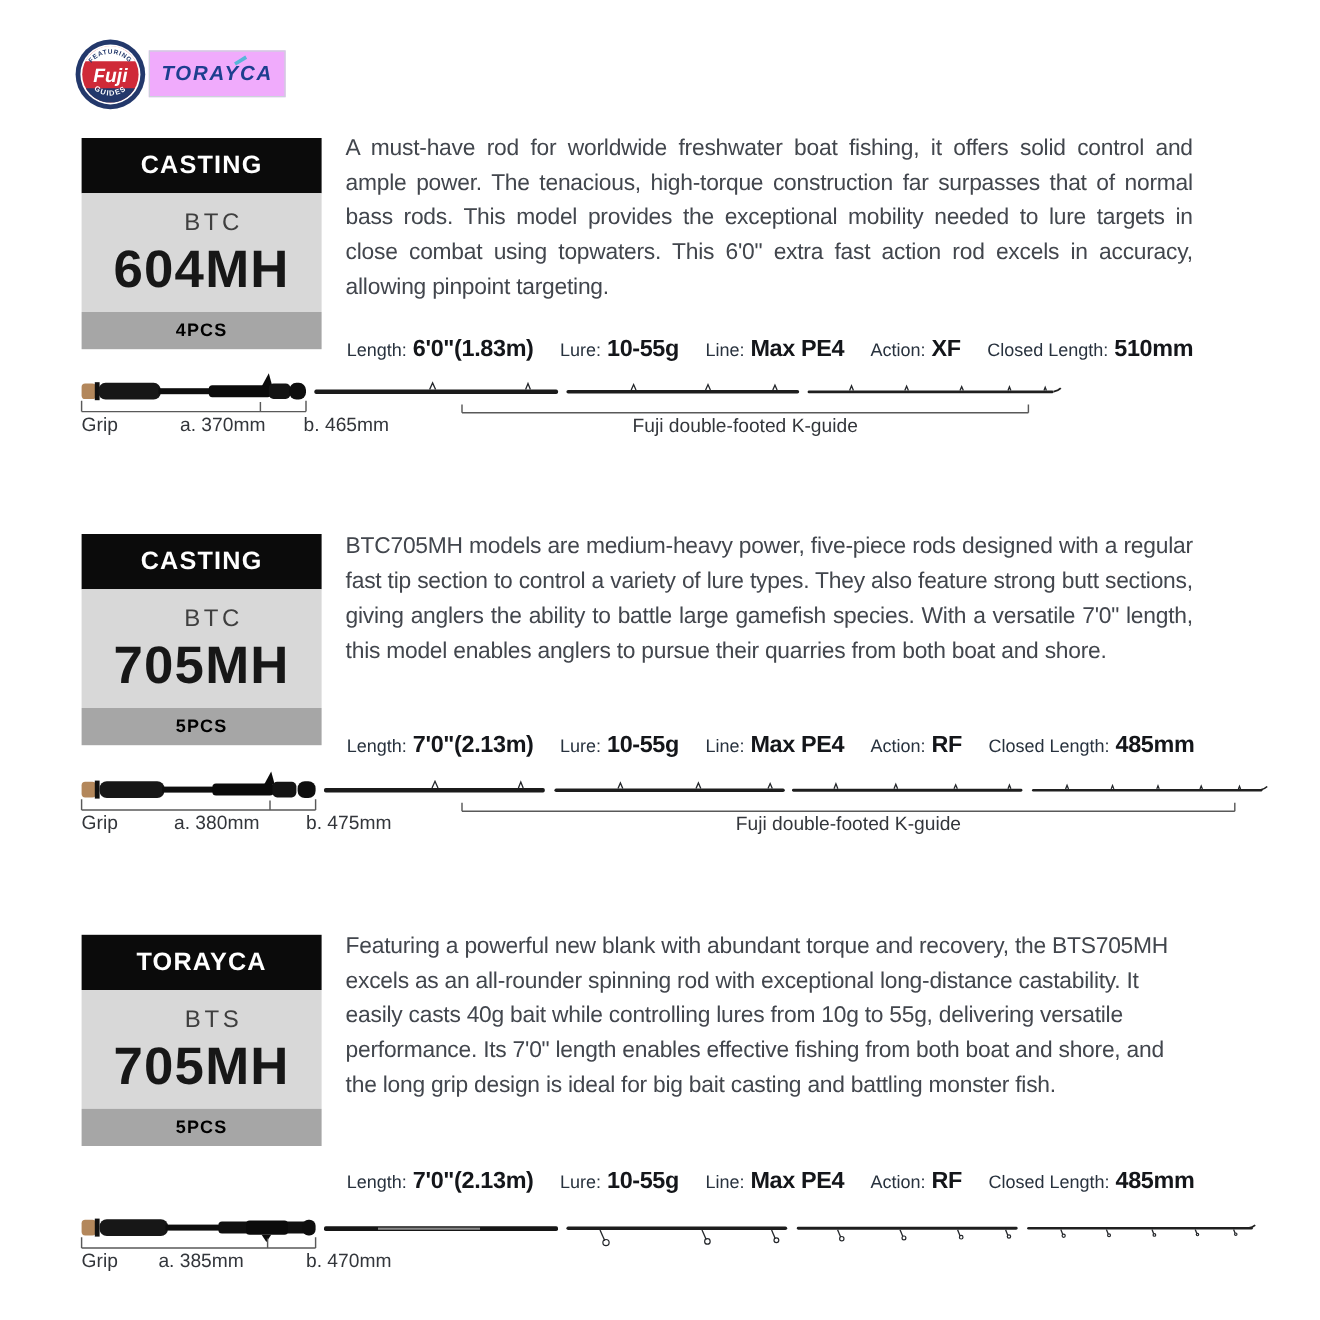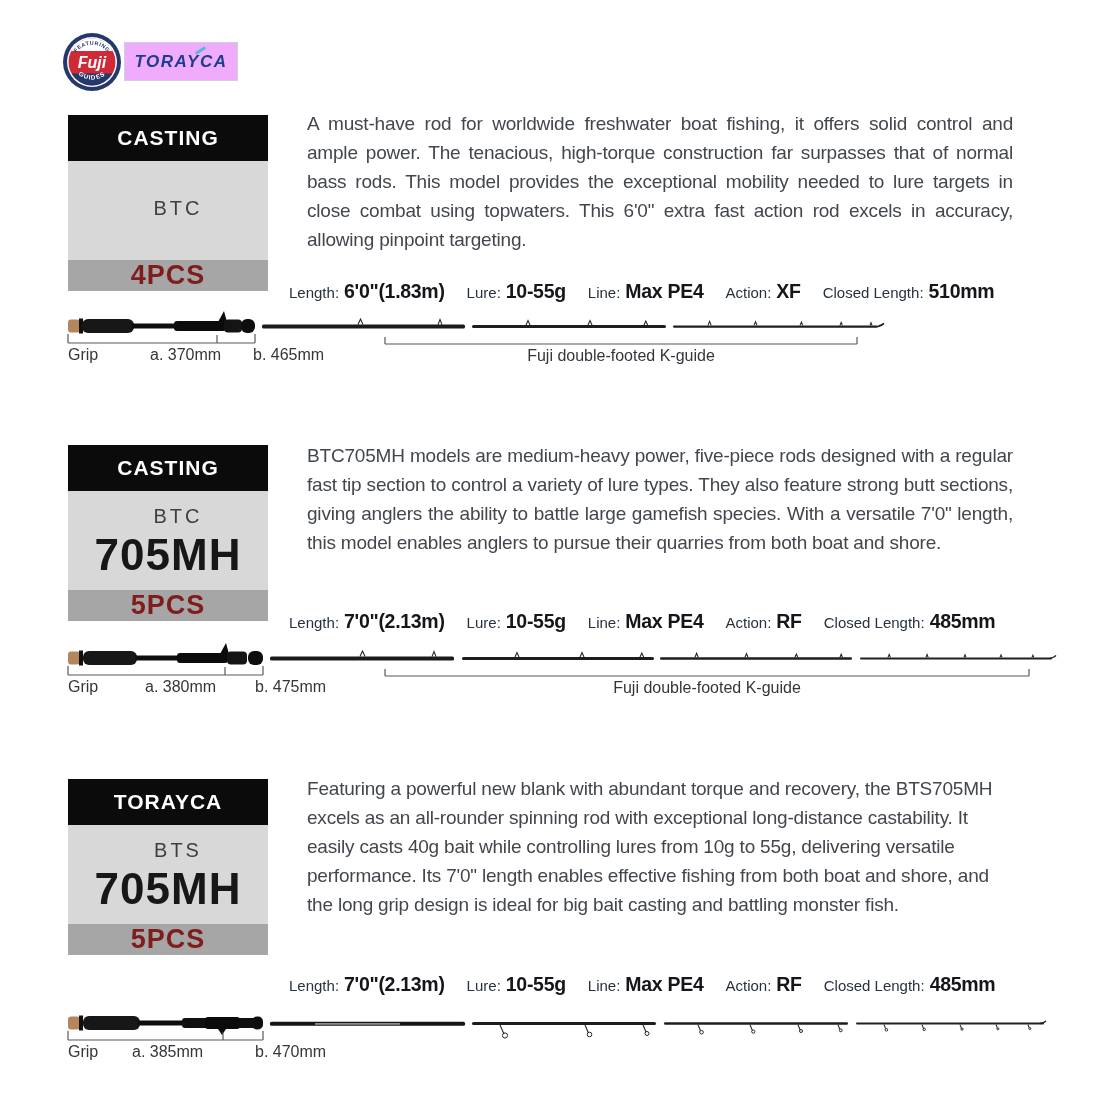--- a/index.html
+++ b/index.html
@@ -16,25 +16,25 @@
            transform:rotate(-32deg);}
 
   
   .card{position:absolute;left:68px;width:200px;height:168px;}
   .card-head{height:46px;background:#0b0b0b;color:#fff;display:flex;align-items:center;
              justify-content:center;font-weight:bold;font-size:21px;letter-spacing:1px;}
   .card-mid{height:99px;background:#d8d8d8;display:flex;flex-direction:column;align-items:center;
             justify-content:center;}
   .series{font-size:20px;color:#3f3f3f;letter-spacing:3px;margin-bottom:5px;margin-left:20px;}
   .model{font-size:44px;font-weight:bold;color:#171717;letter-spacing:1px;line-height:1;}
-  .card-foot{height:31px;background:#a6a6a6;color:#7f1d1d;display:flex;align-items:center;
-             justify-content:center;font-weight:bold;font-size:27px;letter-spacing:1px;}
-
-  
-  .desc{position:absolute;left:307px;width:706px;margin:0;font-size:19px;line-height:29px;
+  .card-foot{height:31px;background:#a6a6a6;color:#000000;display:flex;align-items:center;
+             justify-content:center;font-weight:bold;font-size:15px;letter-spacing:1px;}
+
+  
+  .desc{position:absolute;left:288px;width:706px;margin:0;font-size:19px;line-height:29px;
         color:#42464d;letter-spacing:-0.2px;}
   .just{text-align:justify;}
 
   
   .specs{position:absolute;left:289px;display:flex;gap:22px;align-items:baseline;white-space:nowrap;}
   .spec .sl{font-size:15px;color:#28323e;margin-right:5px;}
   .spec .sv{font-size:19.5px;font-weight:bold;color:#14161a;letter-spacing:-0.3px;}
 
   
   .rodsvg{position:absolute;left:60px;}
@@ -75,20 +75,21 @@
   <div class="torayca">
     <span>TORAYCA</span>
     <i class="y-slash"></i>
   </div>
 
   <section class="sec">
     <div class="card" style="top:115px;">
       <div class="card-head">CASTING</div>
       <div class="card-mid">
         <div class="series">BTC</div>
+        <div class="model">604MH</div>
       </div>
       <div class="card-foot">4PCS</div>
     </div>
 
     <p class="desc just" style="top:109px;">A must-have rod for worldwide freshwater boat fishing, it offers solid control and ample power. The tenacious, high-torque construction far surpasses that of normal bass rods. This model provides the exceptional mobility needed to lure targets in close combat using topwaters. This 6'0" extra fast action rod excels in accuracy, allowing pinpoint targeting.</p>
 
     <div class="specs" style="top:280px;">
       <span class="spec"><span class="sl">Length:</span><b class="sv">6'0"(1.83m)</b></span>
       <span class="spec"><span class="sl">Lure:</span><b class="sv">10-55g</b></span>
       <span class="spec"><span class="sl">Line:</span><b class="sv">Max PE4</b></span>

